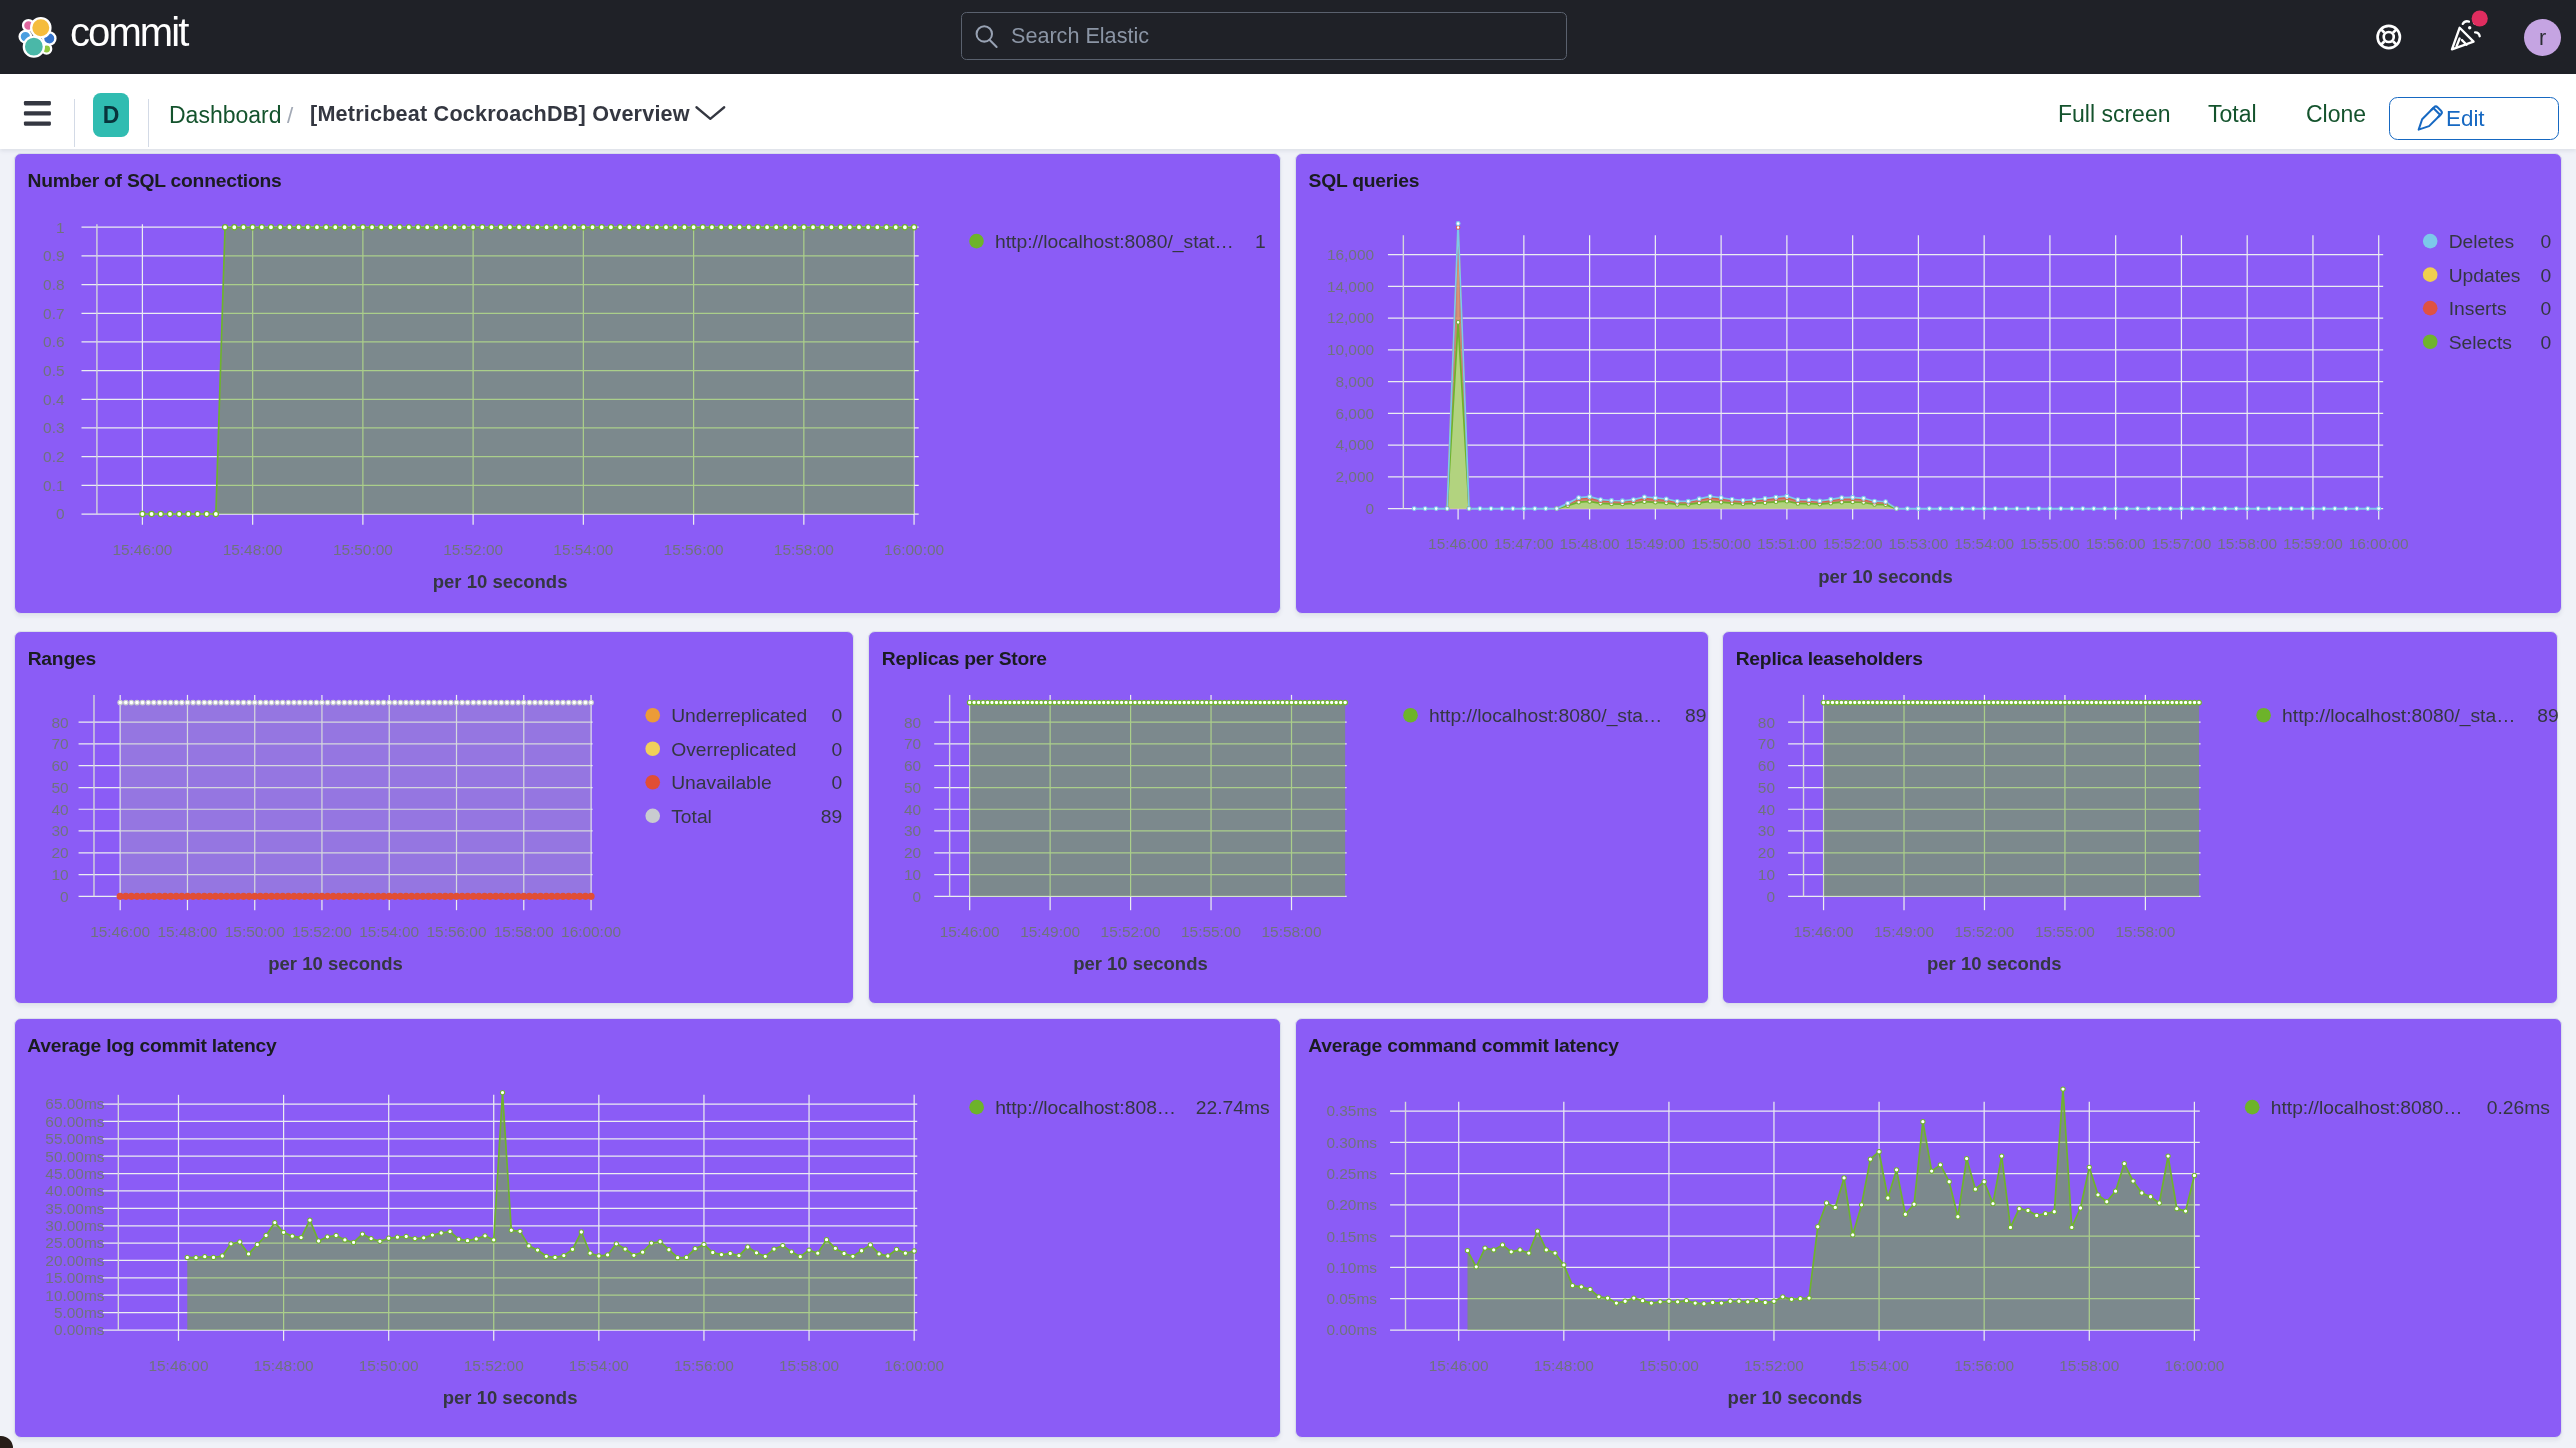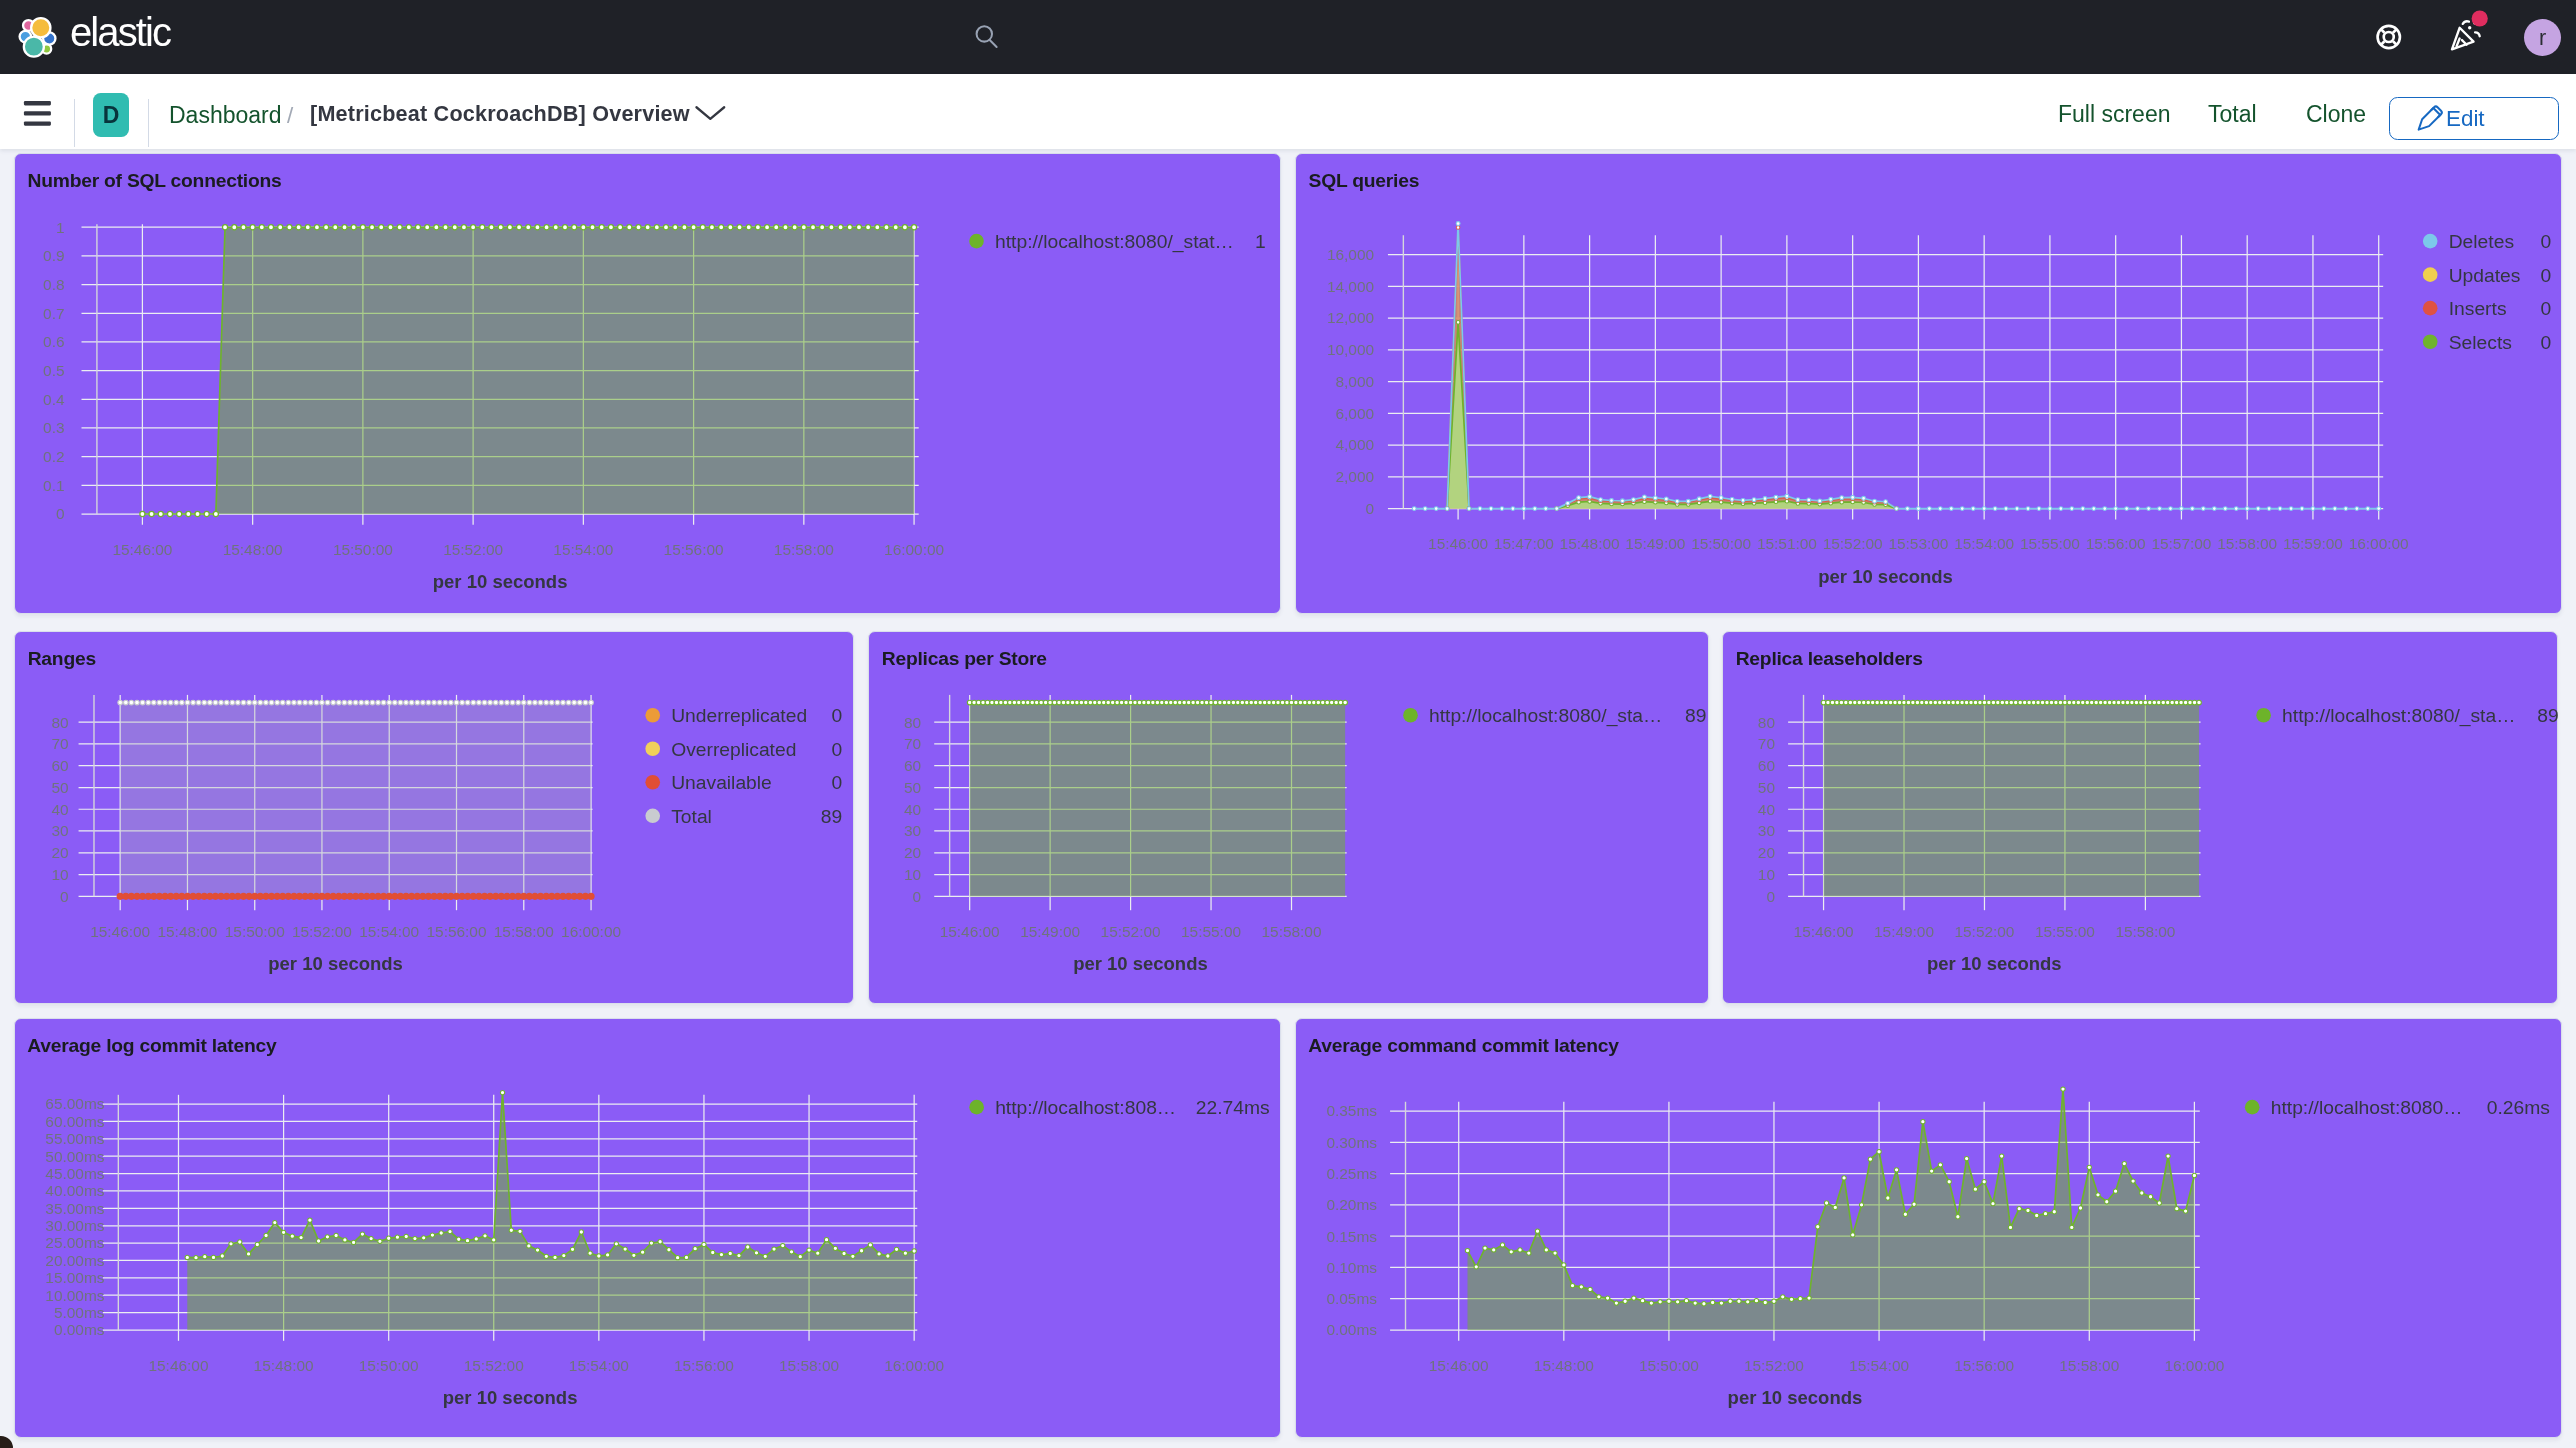--- a/index.html
+++ b/index.html
@@ -43,21 +43,24 @@
    <path d="M3180 64 L3190 36 L3208 54 Z"></path>
    <path d="M3186 60 l4 -10"></path>
    <path d="M3193 52 l6 6"></path>
    <path d="M3194 31 a7 7 0 0 1 8 -3"></path>
    <path d="M3210 42 a6 6 0 0 1 6 5"></path>
   </g>
   <circle cx="3203" cy="36" r="2.2" fill="#fff"></circle>
   <circle cx="3210" cy="30" r="2.2" fill="#fff"></circle>
   <circle cx="3216" cy="24" r="10.5" fill="#e02d5f"></circle>
  </svg>
- <span id="elastic-word">elastic</span>
+ <span id="elastic-word">commit</span>
+ <div id="search">
+      <span>Search Elastic</span>
+    </div>
 </div>
 <div id="avatar">r</div>
 <div id="nav2">
  <svg width="2576" height="75" viewBox="0 0 3340 97">
   <g fill="#343741">
    <rect x="31" y="35" width="35" height="5.6" rx="1.5"></rect>
    <rect x="31" y="48.2" width="35" height="5.6" rx="1.5"></rect>
    <rect x="31" y="61.4" width="35" height="5.6" rx="1.5"></rect>
   </g>
   <polyline points="903,43 921,58 939,43" fill="none" stroke="#343741" stroke-width="3" stroke-linecap="round" stroke-linejoin="round"></polyline>

